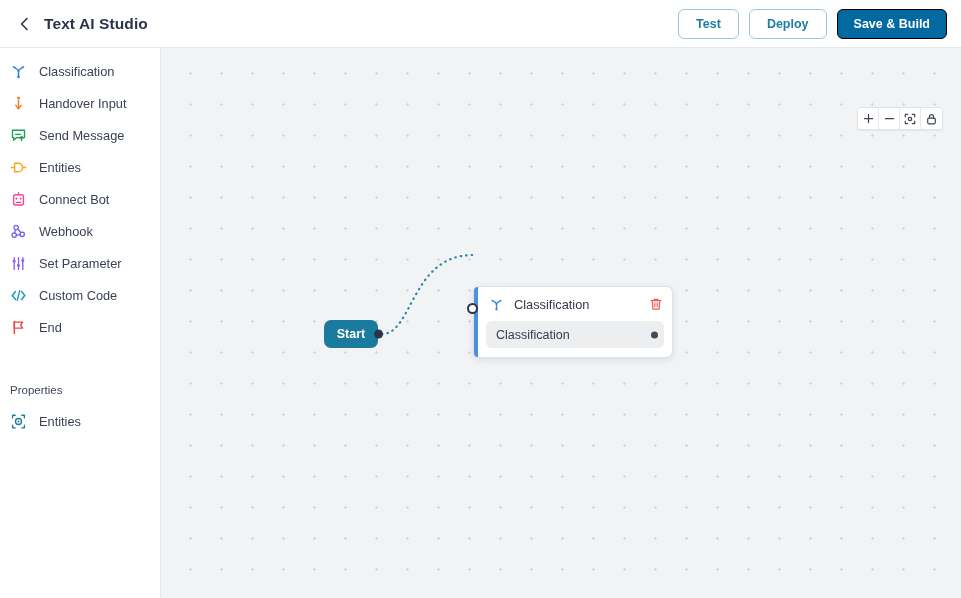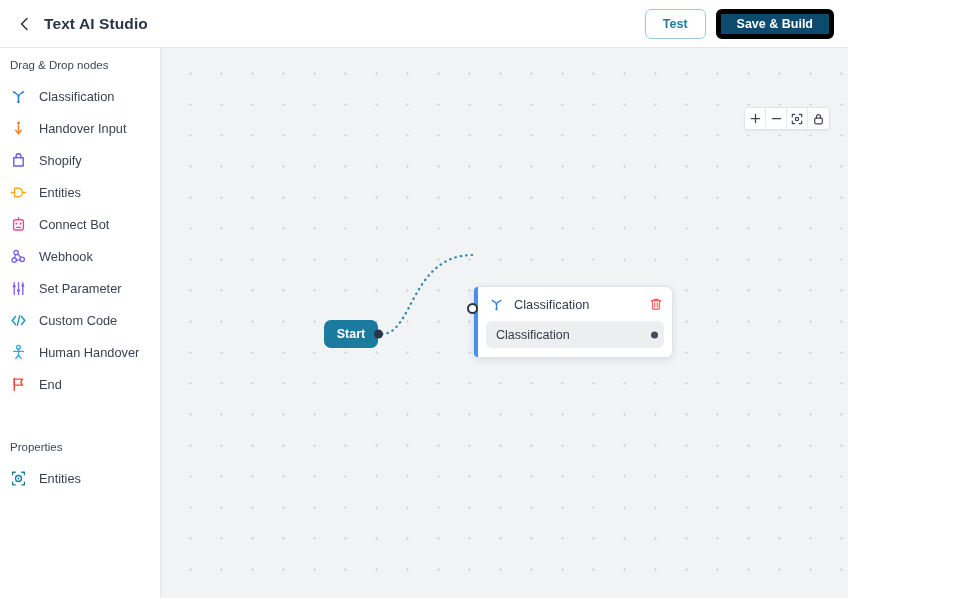--- a/index.html
+++ b/index.html
@@ -2,21 +2,21 @@
 <html><head>
 <meta charset="utf-8">
 <style>
   * { box-sizing: border-box; margin: 0; padding: 0; }
   html, body {
     width: 961px; height: 598px;
     font-family: "Liberation Sans", sans-serif;
     background: #ffffff;
     overflow: hidden;
   }
-  .app { position: relative; width: 848px; height: 598px; display: flex; flex-direction: column; }
+  .app { position: relative; width: 961px; height: 598px; display: flex; flex-direction: column; }
 
   
   .header {
     height: 48px; min-height: 48px;
     background: #ffffff;
     border-bottom: 1px solid #e3e6ea;
     display: flex; align-items: center;
     padding: 0 14px 0 16px;
     position: relative; z-index: 20;
   }
@@ -34,22 +34,22 @@
     height: 30px; border-radius: 6px;
     font-size: 12.5px; font-weight: bold;
     display: flex; align-items: center; justify-content: center;
     cursor: pointer; white-space: nowrap;
   }
   .btn-outline {
     background: #ffffff; color: #1c7ea3;
     border: 1px solid #9ec6d8; padding: 0 17px;
   }
   .btn-primary {
-    background: #0c4a6e; color: #ffffff;
-    border: 5px solid #000000; padding: 0 16px;
+    background: #0369a1; color: #ffffff;
+    border: 1px solid #000000; padding: 0 16px;
   }
 
   
   .body { flex: 1; display: flex; position: relative; min-height: 0; }
 
   
   .sidebar {
     width: 161px; min-width: 161px;
     background: #ffffff;
     border-right: 1px solid #e3e6ea;
@@ -169,29 +169,29 @@
   <div class="header">
     <div class="back-chevron">
       <svg width="16" height="16" viewBox="0 0 16 16" fill="none">
         <path d="M10 2.5 L4.6 8 L10 13.5" stroke="#2c3547" stroke-width="1.6" stroke-linecap="round" stroke-linejoin="round"></path>
       </svg>
     </div>
     <div class="page-title">Text AI Studio</div>
 
     <div class="header-actions">
       <div class="btn btn-outline">Test</div>
+      <div class="btn btn-outline">Deploy</div>
       <div class="btn btn-primary">Save &amp; Build</div>
     </div>
   </div>
 
   <div class="body">
 
     <div class="sidebar">
 
-      <div class="section-label">Drag &amp; Drop nodes</div>
 
       <div class="nav-item">
         <span class="nav-icon">
           <svg width="17" height="17" viewBox="0 0 17 17" fill="none">
             <path d="M8.5 13.5 V8.5" stroke="#2f7fe0" stroke-width="1.5" stroke-linecap="round"></path>
             <path d="M8.5 8.5 C8.5 6 6 5.5 4 4.2" stroke="#2f7fe0" stroke-width="1.5" stroke-linecap="round"></path>
             <path d="M8.5 8.5 C8.5 6 11 5.5 13 4.2" stroke="#2f7fe0" stroke-width="1.5" stroke-linecap="round"></path>
             <path d="M2.4 3.2 L4.6 3.4 L4.1 5.6 Z" fill="#2f7fe0"></path>
             <path d="M14.6 3.2 L12.4 3.4 L12.9 5.6 Z" fill="#2f7fe0"></path>
             <circle cx="8.5" cy="14" r="1.3" fill="#2f7fe0"></circle>
@@ -204,30 +204,31 @@
         <span class="nav-icon">
           <svg width="17" height="17" viewBox="0 0 17 17" fill="none">
             <circle cx="8.5" cy="2.9" r="1.5" fill="#f08030"></circle>
             <path d="M8.5 5.4 V12.4" stroke="#f08030" stroke-width="1.5" stroke-linecap="round"></path>
             <path d="M5.8 10.4 L8.5 13.8 L11.2 10.4" stroke="#f08030" stroke-width="1.5" stroke-linecap="round" stroke-linejoin="round" fill="none"></path>
           </svg>
         </span>
         <span class="nav-label">Handover Input</span>
       </div>
 
-
-      <div class="nav-item">
-        <span class="nav-icon">
-          <svg width="17" height="17" viewBox="0 0 17 17" fill="none">
-            <path d="M3.8 5.6 H13.2 V14 H3.8 Z" stroke="#6b5ce7" stroke-width="1.4" stroke-linejoin="round" fill="none"></path>
-            <path d="M6.1 6.0 V4.2 A2.4 2.4 0 0 1 10.9 4.2 V6.0" stroke="#6b5ce7" stroke-width="1.4" fill="none" stroke-linecap="round"></path>
-          </svg>
-        </span>
-        <span class="nav-label">Shopify</span>
-      </div>
+      <div class="nav-item">
+        <span class="nav-icon">
+          <svg width="17" height="17" viewBox="0 0 17 17" fill="none">
+            <path d="M2.5 3.2 H14.5 V10.6 H6.6 L3.7 13.2 V10.6 H2.5 Z" stroke="#22a05a" stroke-width="1.4" stroke-linejoin="round" fill="none"></path>
+            <path d="M5.5 7.3 H10.5" stroke="#22a05a" stroke-width="1.3" stroke-linecap="round"></path>
+            <path d="M11.5 13.6 V9.6 M9.9 11.1 L11.5 9.4 L13.1 11.1" stroke="#22a05a" stroke-width="1.4" stroke-linecap="round" stroke-linejoin="round"></path>
+          </svg>
+        </span>
+        <span class="nav-label">Send Message</span>
+      </div>
+
 
       <div class="nav-item">
         <span class="nav-icon">
           <svg width="17" height="17" viewBox="0 0 17 17" fill="none">
             <path d="M4.6 4.2 H8.3 A4.3 4.3 0 0 1 8.3 12.8 H4.6 Z" stroke="#f5a623" stroke-width="1.4" stroke-linejoin="round" fill="none"></path>
             <path d="M1.3 8.5 H4.6 M12.7 8.5 H15.7" stroke="#f5a623" stroke-width="1.4" stroke-linecap="round"></path>
           </svg>
         </span>
         <span class="nav-label">Entities</span>
       </div>
@@ -273,29 +274,20 @@
         <span class="nav-icon">
           <svg width="17" height="17" viewBox="0 0 17 17" fill="none">
             <path d="M5.5 4.6 L2.2 8.5 L5.5 12.4" stroke="#1a9bb5" stroke-width="1.5" stroke-linecap="round" stroke-linejoin="round" fill="none"></path>
             <path d="M11.5 4.6 L14.8 8.5 L11.5 12.4" stroke="#1a9bb5" stroke-width="1.5" stroke-linecap="round" stroke-linejoin="round" fill="none"></path>
             <path d="M9.7 3.6 L7.3 13.4" stroke="#1a9bb5" stroke-width="1.4" stroke-linecap="round"></path>
           </svg>
         </span>
         <span class="nav-label">Custom Code</span>
       </div>
 
-      <div class="nav-item">
-        <span class="nav-icon">
-          <svg width="17" height="17" viewBox="0 0 17 17" fill="none">
-            <circle cx="8.5" cy="3.3" r="1.9" stroke="#3aa6e0" stroke-width="1.35" fill="none"></circle>
-            <path d="M8.5 5.4 V11 M3.6 7.4 H13.4 M8.5 11 L5.8 14.6 M8.5 11 L11.2 14.6" stroke="#3aa6e0" stroke-width="1.35" stroke-linecap="round"></path>
-          </svg>
-        </span>
-        <span class="nav-label">Human Handover</span>
-      </div>
 
       <div class="nav-item">
         <span class="nav-icon">
           <svg width="17" height="17" viewBox="0 0 17 17" fill="none">
             <path d="M4.3 2.4 V14.6" stroke="#ef4444" stroke-width="1.5" stroke-linecap="round"></path>
             <path d="M4.3 3.1 H12.6 L10.6 6.1 L12.6 9.1 H4.3 Z" stroke="#ef4444" stroke-width="1.4" stroke-linejoin="round" fill="none"></path>
           </svg>
         </span>
         <span class="nav-label">End</span>
       </div>

